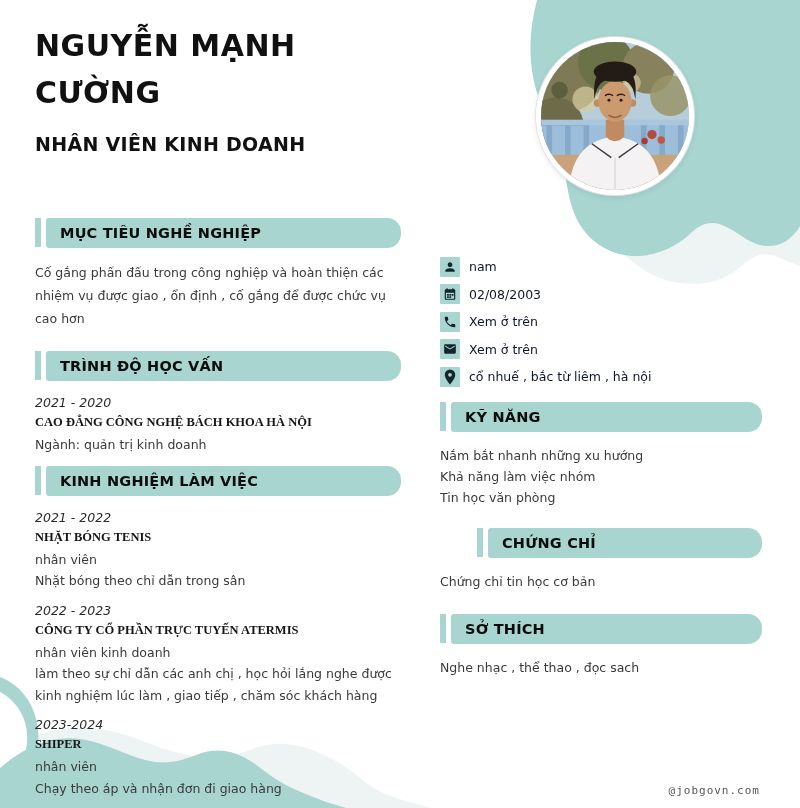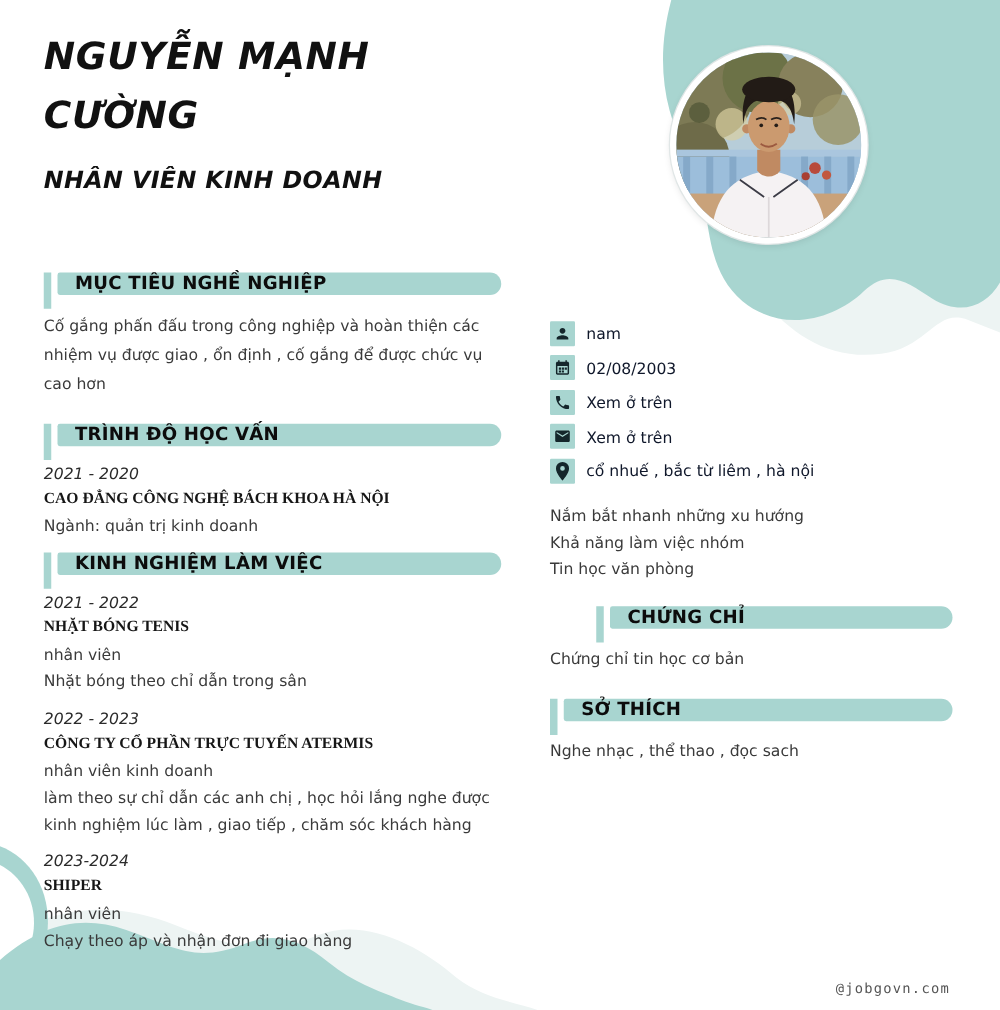--- a/index.html
+++ b/index.html
@@ -19,25 +19,25 @@
   .deco-tr{right:0;top:0;}
   .deco-bl{left:0;bottom:0;}
   
   .photo-wrap{
     position:absolute;left:536px;top:37px;width:158px;height:158px;border-radius:50%;
     border:5px solid #ffffff;overflow:hidden;background:#b7cdd9;
     box-shadow:0 0 0 1px #e0e6e6, 0 2px 6px rgba(0,0,0,.10);
   }
   .photo-wrap svg{display:block;width:100%;height:100%;}
   
-  .name-block{position:absolute;left:35px;top:22px;width:470px;font-style:italic;}
+  .name-block{position:absolute;left:35px;top:22px;width:470px;}
   .name-line{font-size:30px;font-weight:700;color:var(--ink);line-height:47px;letter-spacing:.5px;}
   .job-title{margin-top:17px;font-size:19px;font-weight:700;color:var(--ink);letter-spacing:.3px;}
   
-  .sec-hdr{display:flex;height:18px;margin-bottom:13px;}
+  .sec-hdr{display:flex;height:30px;margin-bottom:13px;}
   .accent{width:6px;height:29px;background:var(--teal);flex:0 0 6px;}
   .bar{
     flex:1;margin-left:5px;background:var(--teal);border-radius:3px 14px 14px 3px;
     font-size:14.5px;font-weight:700;color:#0c0c0c;display:flex;align-items:center;
     padding-left:14px;letter-spacing:.2px;
   }
   
   .col-left{position:absolute;left:35px;top:218px;width:366px;}
   .col-right{position:absolute;left:440px;top:252px;width:322px;}
   .body-text{font-size:12.5px;line-height:23px;color:var(--body);}
@@ -212,20 +212,24 @@
       <div class="contact-row">
         <span class="cicon loc">
           <svg viewBox="0 0 24 24">
               <path d="M12 2a7 7 0 0 0-7 7c0 5.2 7 13 7 13s7-7.8 7-13a7 7 0 0 0-7-7zm0 9.5A2.5 2.5 0 1 1 12 6.5a2.5 2.5 0 0 1 0 5z"></path>
             </svg>
         </span>
         <span class="contact-val">cổ nhuế , bắc từ liêm , hà nội</span>
       </div>
     </div>
 
+    <div class="sec-hdr">
+      <span class="accent"></span>
+      <span class="bar">KỸ NĂNG</span>
+    </div>
     <div class="skills-list">
       <div class="detail">Nắm bắt nhanh những xu hướng</div>
       <div class="detail">Khả năng làm việc nhóm</div>
       <div class="detail">Tin học văn phòng</div>
     </div>
 
     <div class="sec-hdr gap20">
       <span class="accent"></span>
       <span class="bar">CHỨNG CHỈ</span>
     </div>

